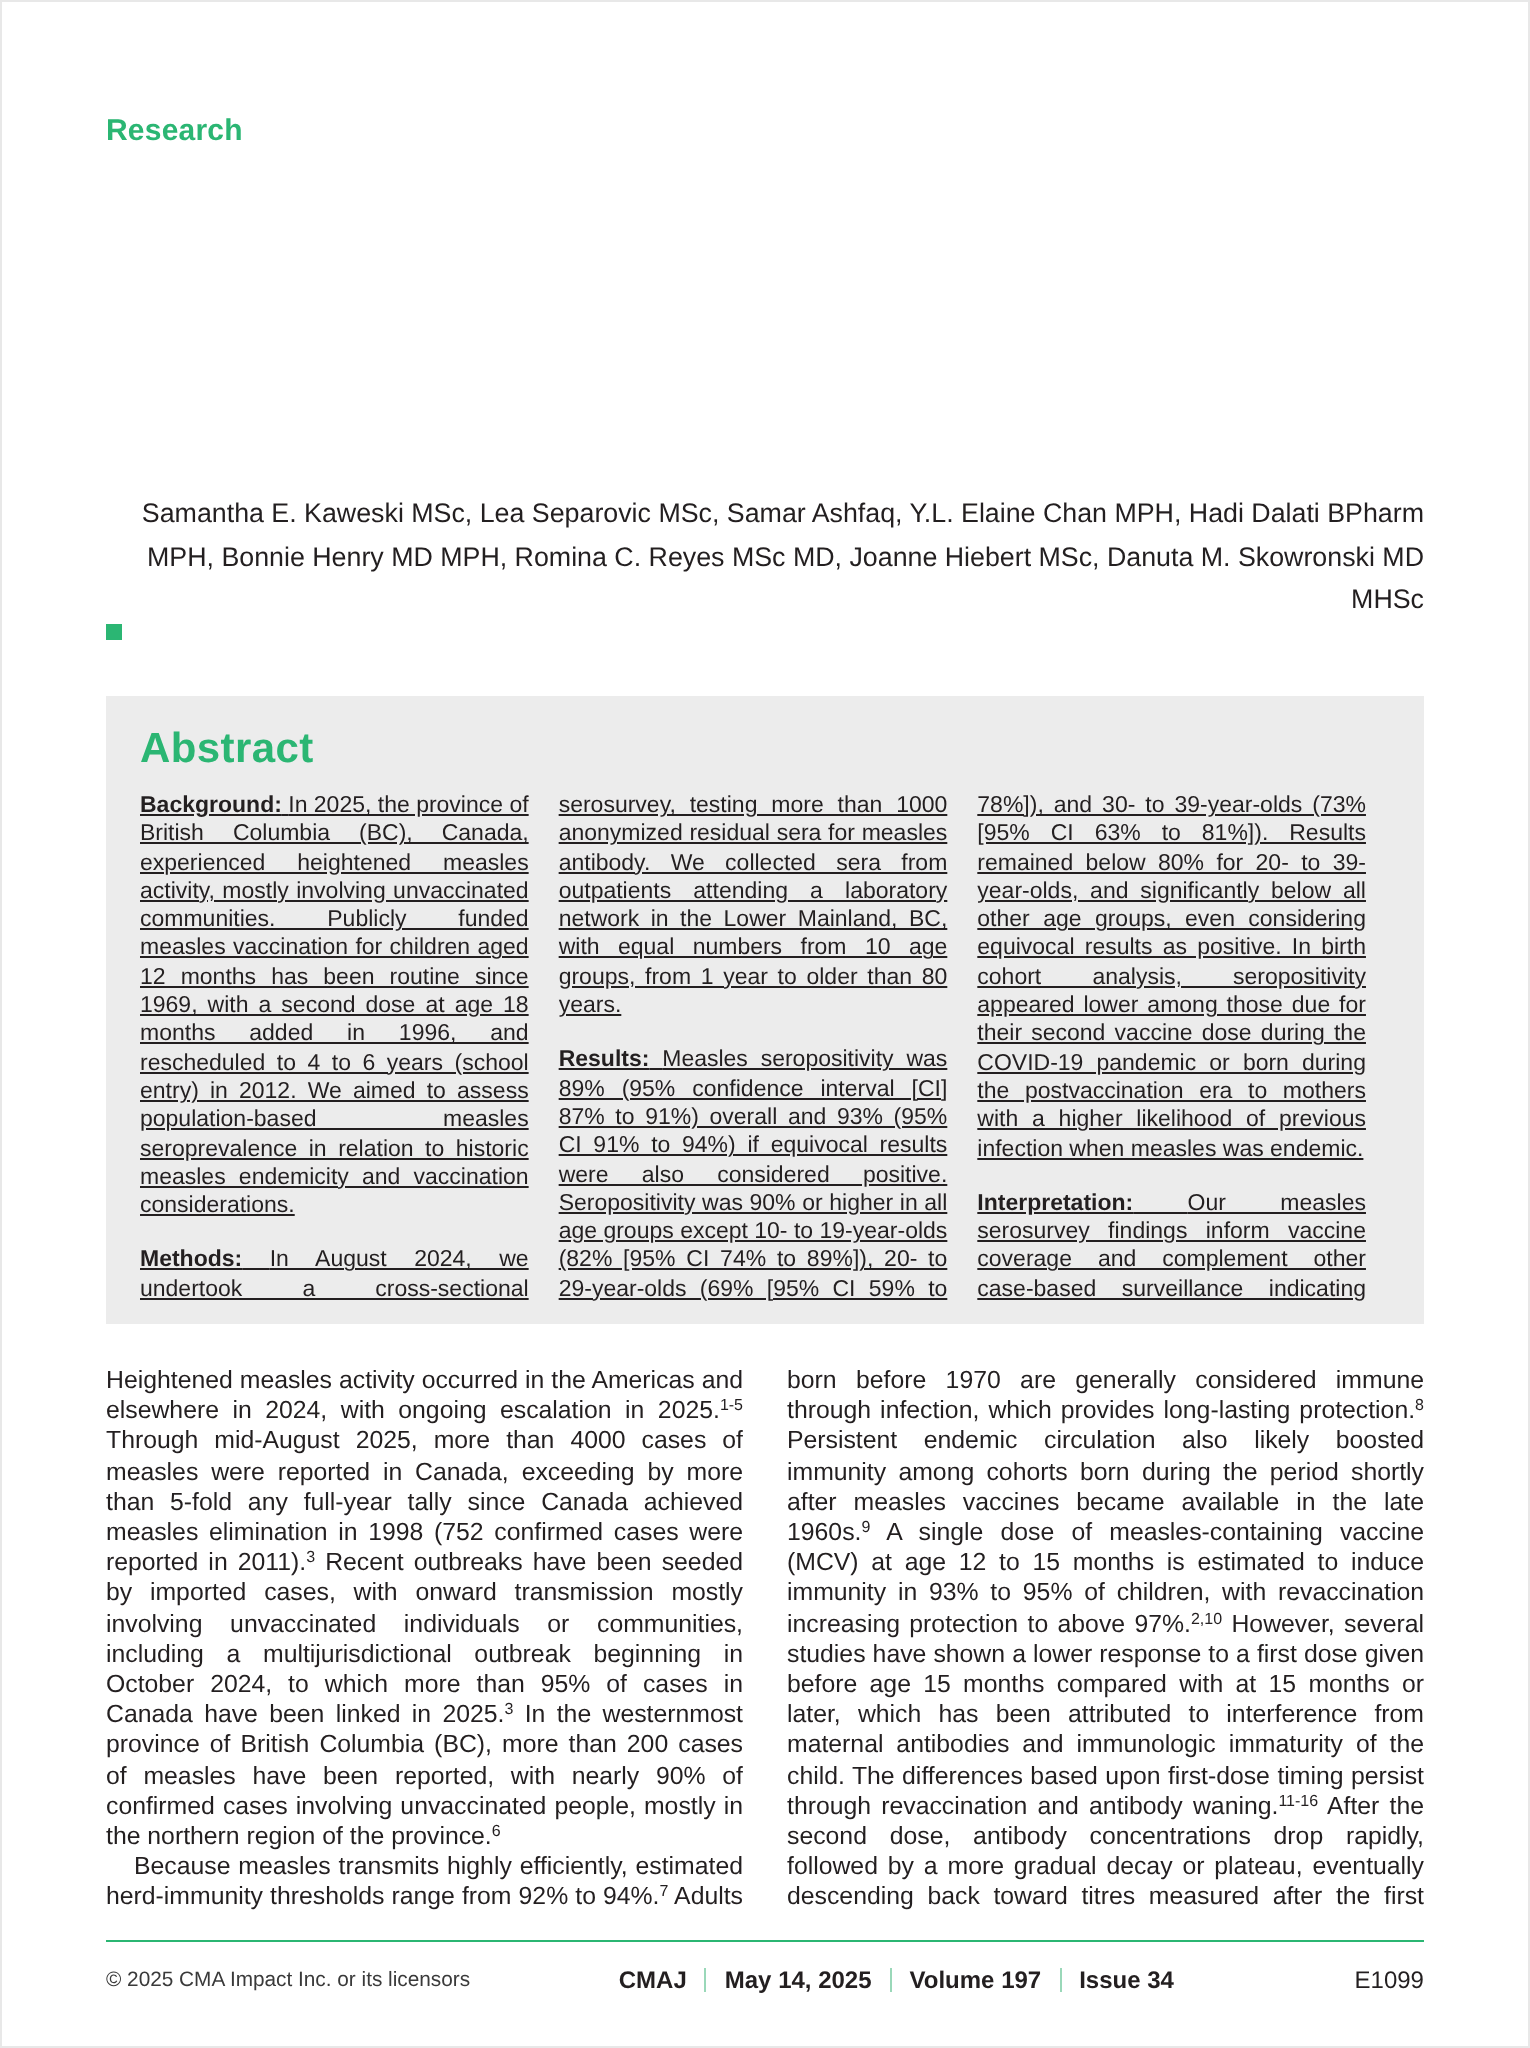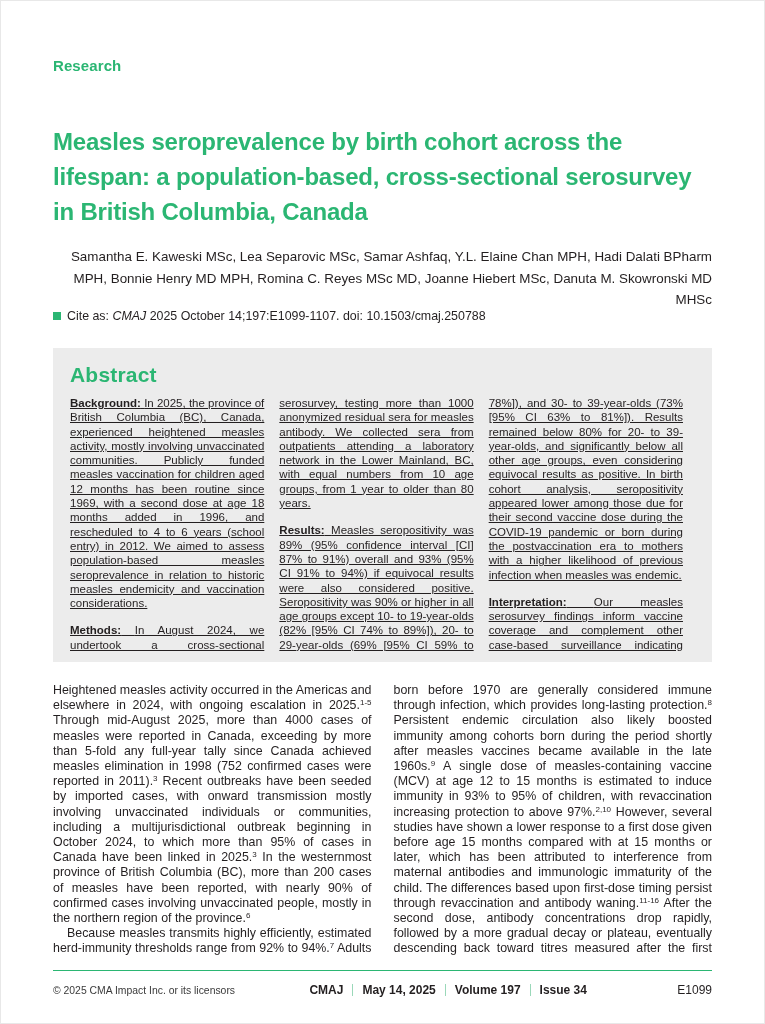--- a/index.html
+++ b/index.html
@@ -93,26 +93,25 @@
   .footer .page-number{font-size:12px;font-weight:normal;margin-left:16px;}
   i{font-style:italic;}
 </style>
 </head>
 <body>
 
 <div class="content">
 
   <div class="kicker">Research</div>
 
-  <h1 class="title">Measles seroprevalence by birth cohort across the lifespan: a population-based, cross-sectional serosurvey in British Columbia, Canada</h1>
 
   <div class="authors">Samantha E. Kaweski MSc, Lea Separovic MSc, Samar Ashfaq, Y.L. Elaine Chan MPH, Hadi Dalati BPharm MPH, Bonnie Henry MD MPH, Romina C. Reyes MSc MD, Joanne Hiebert MSc, Danuta M. Skowronski MD MHSc</div>
 
   <div class="cite-line">
-    <span class="cite-bullet"></span><span>Cite as: <i>CMAJ</i> 2025 October 14;197:E1099-1107. doi: 10.1503/cmaj.250788</span>
+    <span class="cite-bullet"></span>
   </div>
 
   <div class="abstract-box">
     <h2 class="abstract-heading">Abstract</h2>
     <div class="abstract-cols">
       <p><b>Background:</b> <span>In 2025, the province of British Columbia (BC), Canada, experienced heightened measles activity, mostly involving unvaccinated communities. Publicly funded measles vaccination for children aged 12 months has been routine since 1969, with a second dose at age 18 months added in 1996, and rescheduled to 4 to 6 years (school entry) in 2012. We aimed to assess population-based measles seroprevalence in relation to historic measles endemicity and vaccination considerations.</span></p>
       <p><b>Methods:</b> <span>In August 2024, we undertook a cross-sectional serosurvey, testing more than 1000 anonymized residual sera for measles antibody. We collected sera from outpatients attending a laboratory network in the Lower Mainland, BC, with equal numbers from 10 age groups, from 1 year to older than 80 years.</span></p>
       <p><b>Results:</b> <span>Measles seropositivity was 89% (95% confidence interval [CI] 87% to 91%) overall and 93% (95% CI 91% to 94%) if equivocal results were also considered positive. Seropositivity was 90% or higher in all age groups except 10- to 19-year-olds (82% [95% CI 74% to 89%]), 20- to 29-year-olds (69% [95% CI 59% to 78%]), and 30- to 39-year-olds (73% [95% CI 63% to 81%]). Results remained below 80% for 20- to 39-year-olds, and significantly below all other age groups, even considering equivocal results as positive. In birth cohort analysis, seropositivity appeared lower among those due for their second vaccine dose during the COVID-19 pandemic or born during the postvaccination era to mothers with a higher likelihood of previous infection when measles was endemic.</span></p>
       <p><b>Interpretation:</b> <span>Our measles serosurvey findings inform vaccine coverage and complement other case-based surveillance indicating robust population-level immunity outside of unvaccinated clusters or communities. In addition to showing age-related antibody decline, serosurveillance provides insights into potential cohort effects that may have implications for vaccination programs.</span></p>
     </div>

